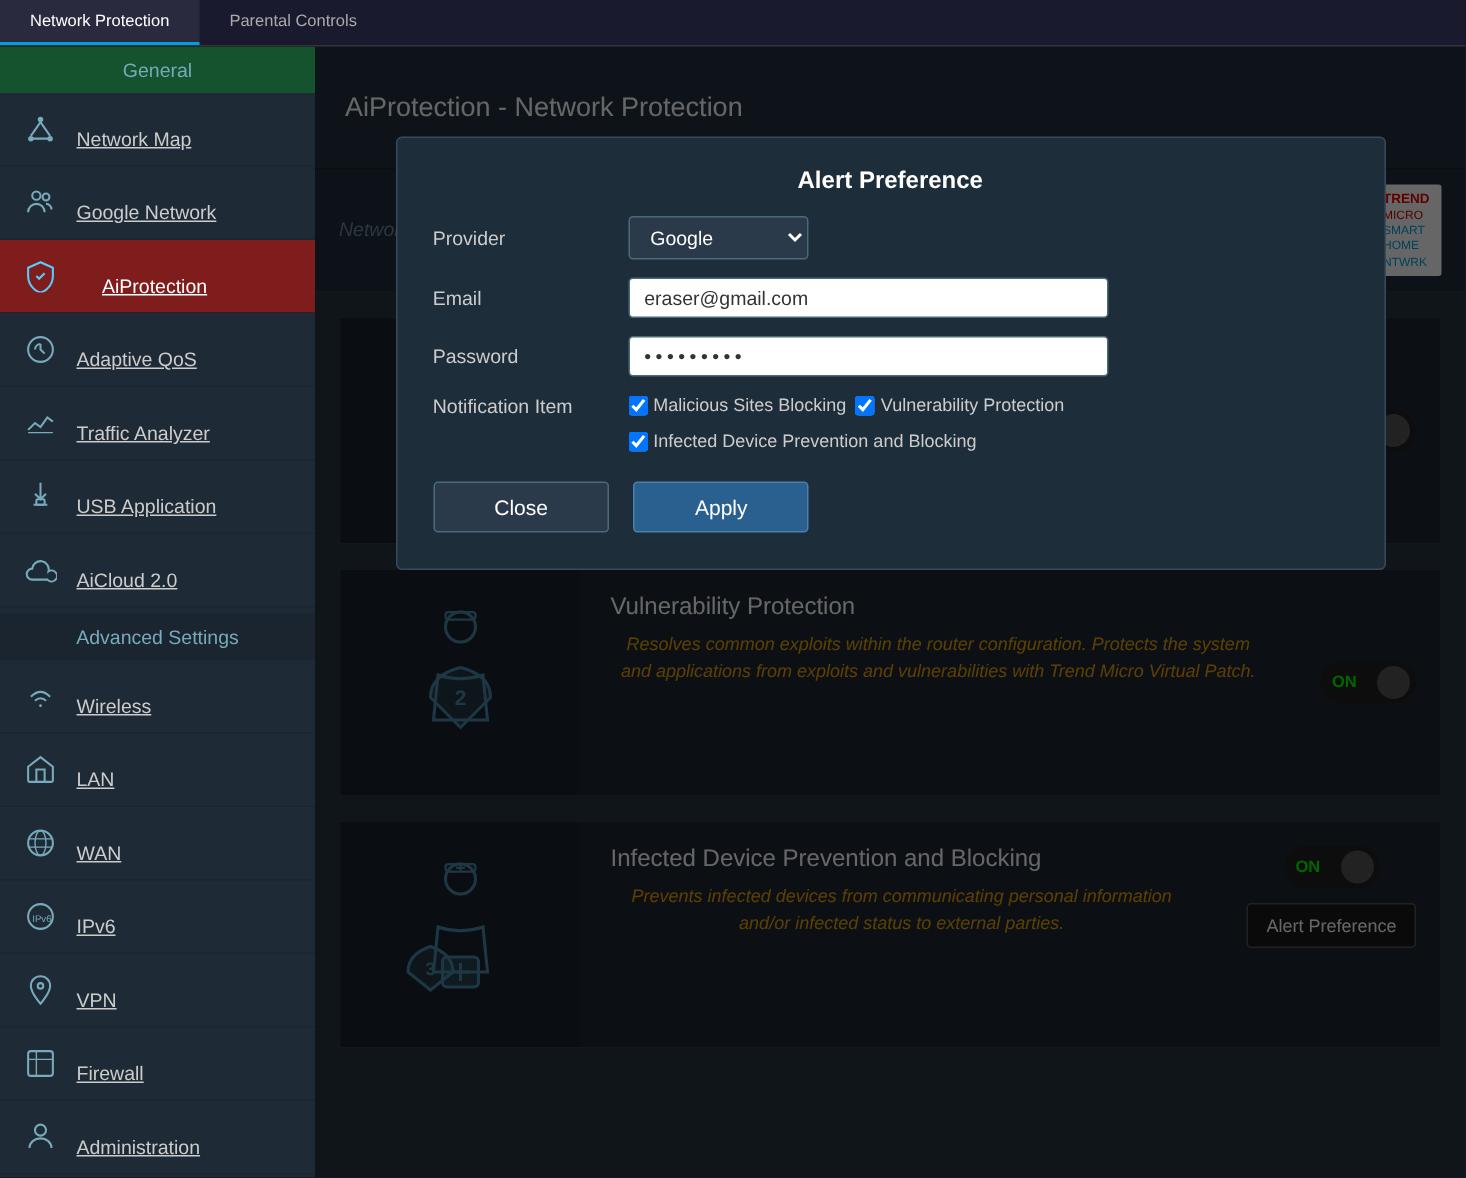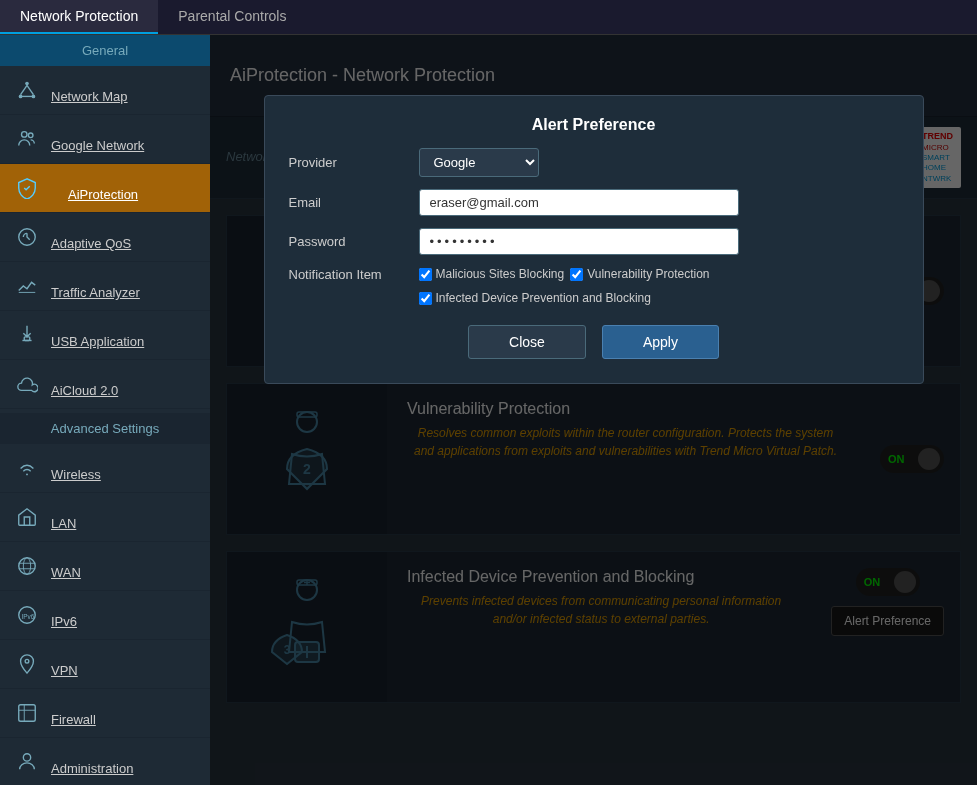--- a/index.html
+++ b/index.html
@@ -1,30 +1,30 @@
 <!DOCTYPE html>
 <html><head>
   <meta charset="utf-8">
   <style>
     * { box-sizing: border-box; margin: 0; padding: 0; }
     body { font-family: Arial, sans-serif; background: #1a1a2e; color: #ccc; height: 785px; overflow: hidden; display: flex; flex-direction: column; }
 
     
     .top-tabs { display: flex; background: #1a1a2e; border-bottom: 1px solid #333; flex-shrink: 0; }
-    .top-tab { padding: 8px 20px; font-size: 14px; cursor: pointer; color: #aaa; border-bottom: 2px solid transparent; }
+    .top-tab { padding: 8px 20px; font-size: 11px; cursor: pointer; color: #aaa; border-bottom: 2px solid transparent; }
     .top-tab.active { color: #fff; background: #2a2a3e; border-bottom: 2px solid #00a0e0; }
 
     
     .main-layout { display: flex; flex: 1; overflow: hidden; }
 
     
     .sidebar { width: 210px; background: #1e2a35; flex-shrink: 0; display: flex; flex-direction: column; overflow-y: auto; }
-    .sidebar-section-label { text-align: center; color: #7ab; font-size: 13px; padding: 8px 0; background: #0c4a6e; }
+    .sidebar-section-label { text-align: center; color: #7ab; font-size: 13px; padding: 8px 0; background: #14532d; }
     .sidebar-item { display: flex; align-items: flex-end; gap: 10px; padding: 10px 13px; cursor: pointer; color: #ccc; font-size: 13px; border-bottom: 1px solid #1a2530; text-decoration: underline; }
-    .sidebar-item.active { background: #a16207; color: #fff; gap: 27px; }
+    .sidebar-item.active { background: #7f1d1d; color: #fff; gap: 27px; }
     .sidebar-icon { width: 28px; height: 28px; display: flex; align-items: center; justify-content: center; flex-shrink: 0; }
     .sidebar-icon svg { width: 22px; height: 22px; fill: #7ab; }
     .sidebar-item.active .sidebar-icon svg { fill: #5cf; }
     .advanced-label { text-align: center; color: #7ab; font-size: 13px; padding: 8px 0; background: #1a2530; margin-top: 4px; }
 
     
     .content { flex: 1; background: #2a3540; overflow-y: auto; position: relative; }
     .page-title { background: #243040; padding: 30px 20px; font-size: 18px; color: #fff; border-bottom: 1px solid #1a2530; }
 
     
@@ -44,21 +44,21 @@
     .modal-title { color: #fff; font-size: 16px; text-align: center; margin-bottom: 14px; font-weight: bold; }
     .modal-desc { color: #ccc; font-size: 12px; line-height: 1.6; margin-bottom: 18px; }
     .form-row { display: flex; align-items: center; margin-bottom: 12px; }
     .form-label { color: #ccc; font-size: 13px; width: 130px; flex-shrink: 0; }
     .form-field { flex: 1; }
     .form-select { background: #2a3a4a; color: #fff; border: 1px solid #4a6a7a; padding: 5px 10px; font-size: 13px; border-radius: 3px; width: 120px; }
     .form-input { background: #fff; color: #333; border: 1px solid #4a6a7a; padding: 5px 10px; font-size: 13px; border-radius: 3px; width: 320px; }
     .form-password { background: #fff; color: #333; border: 1px solid #4a6a7a; padding: 5px 10px; font-size: 13px; border-radius: 3px; width: 320px; letter-spacing: 3px; }
     .notification-row { display: flex; align-items: flex-start; gap: 6px; flex-wrap: wrap; font-size: 12px; color: #ccc; }
     .notification-item { display: flex; align-items: center; gap: 4px; }
-    .modal-buttons { display: flex; justify-content: center; gap: 16px; margin-top: 20px; }
+    .modal-buttons { display: flex; gap: 16px; margin-top: 20px; }
     .btn-close { background: #2a3a4a; color: #fff; border: 1px solid #4a6a7a; padding: 8px 40px; font-size: 14px; cursor: pointer; border-radius: 3px; }
     .btn-apply { background: #2a6090; color: #fff; border: 1px solid #4a80b0; padding: 8px 40px; font-size: 14px; cursor: pointer; border-radius: 3px; }
 
     
     .bg-text { color: #6a8a9a; font-size: 13px; font-style: italic; line-height: 1.6; padding: 8px 0; }
   </style>
 </head>
 <body>
 
 <div class="top-tabs">

